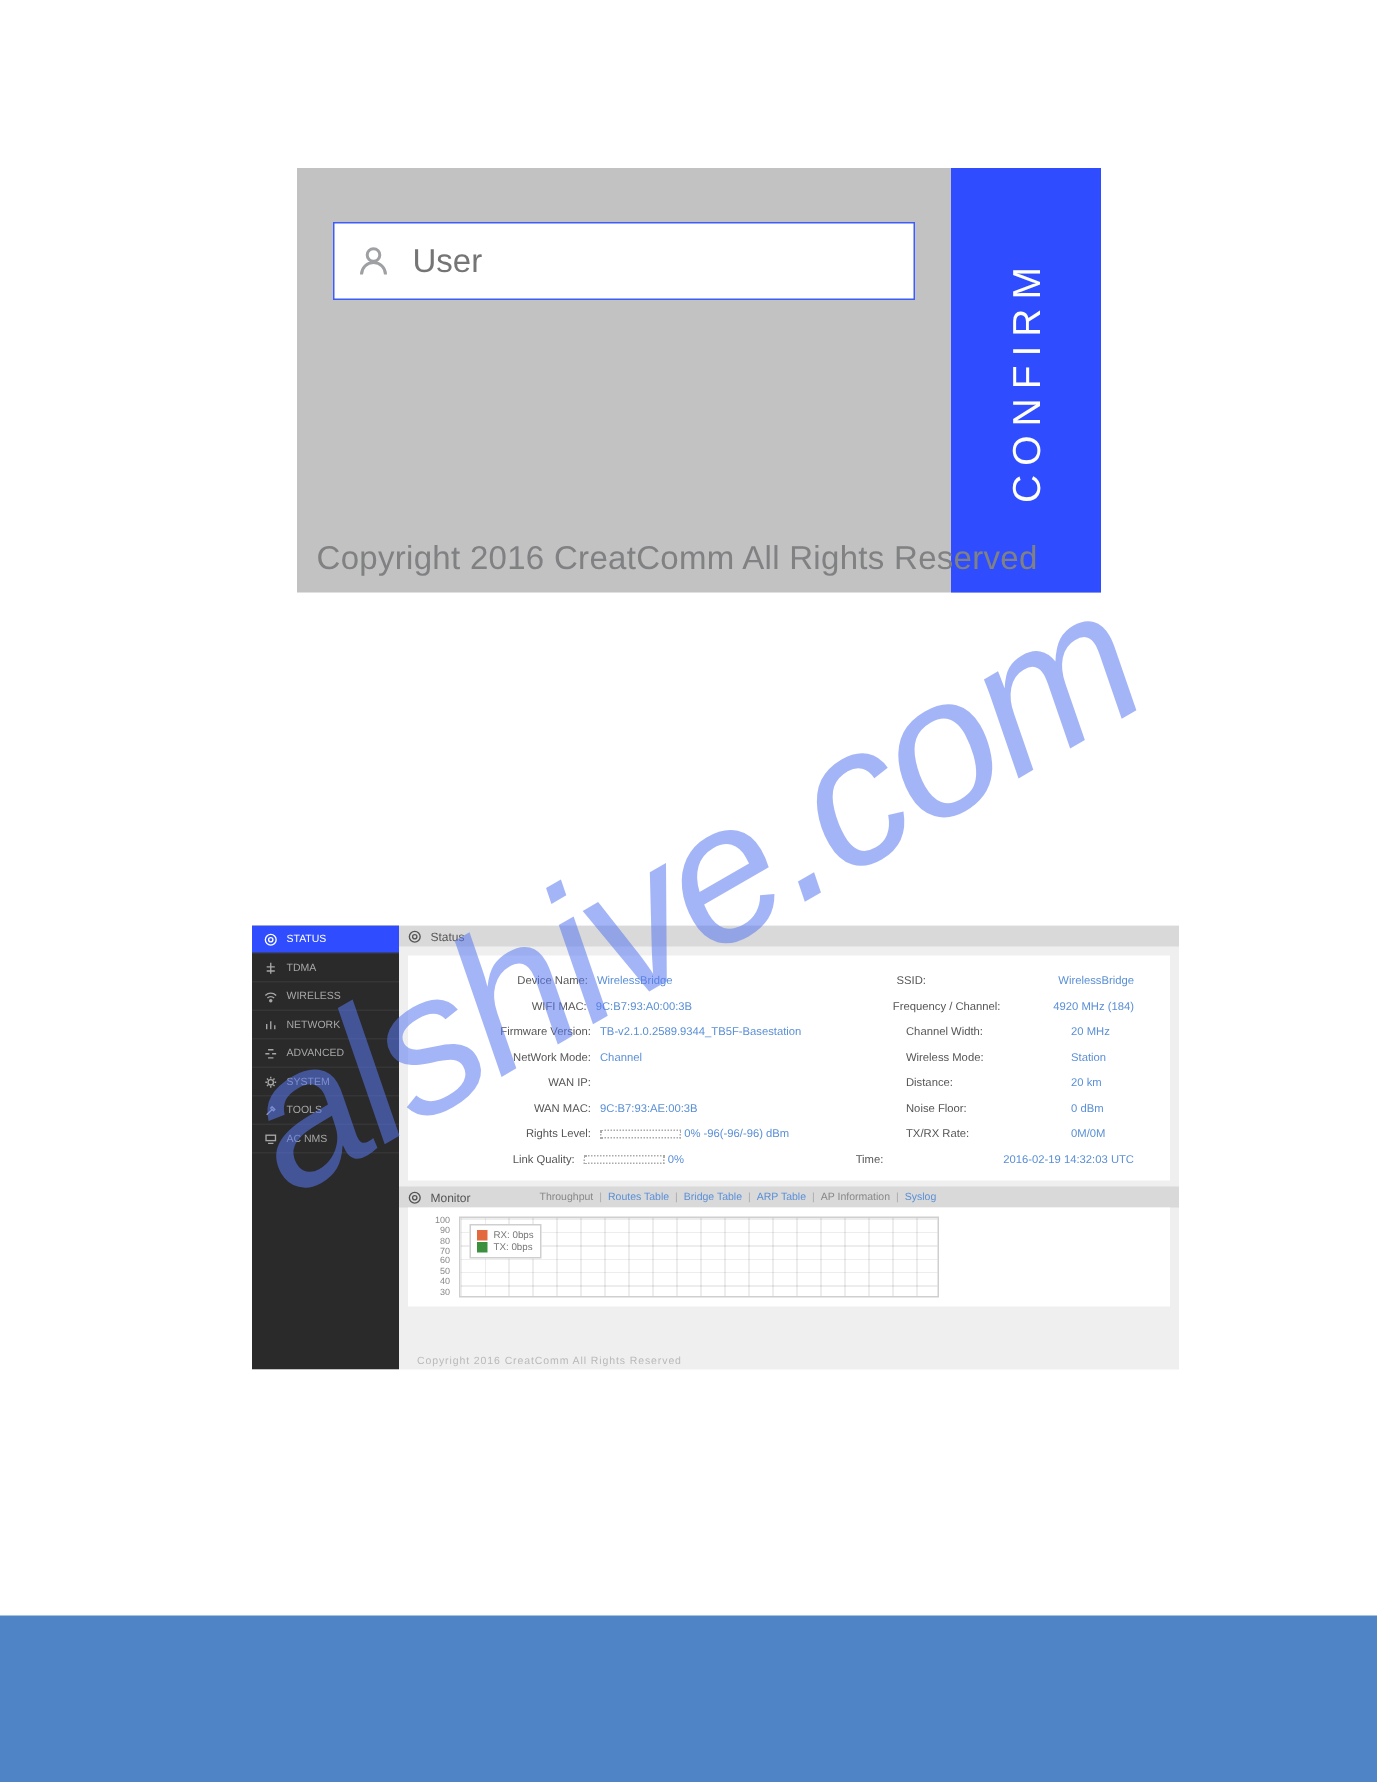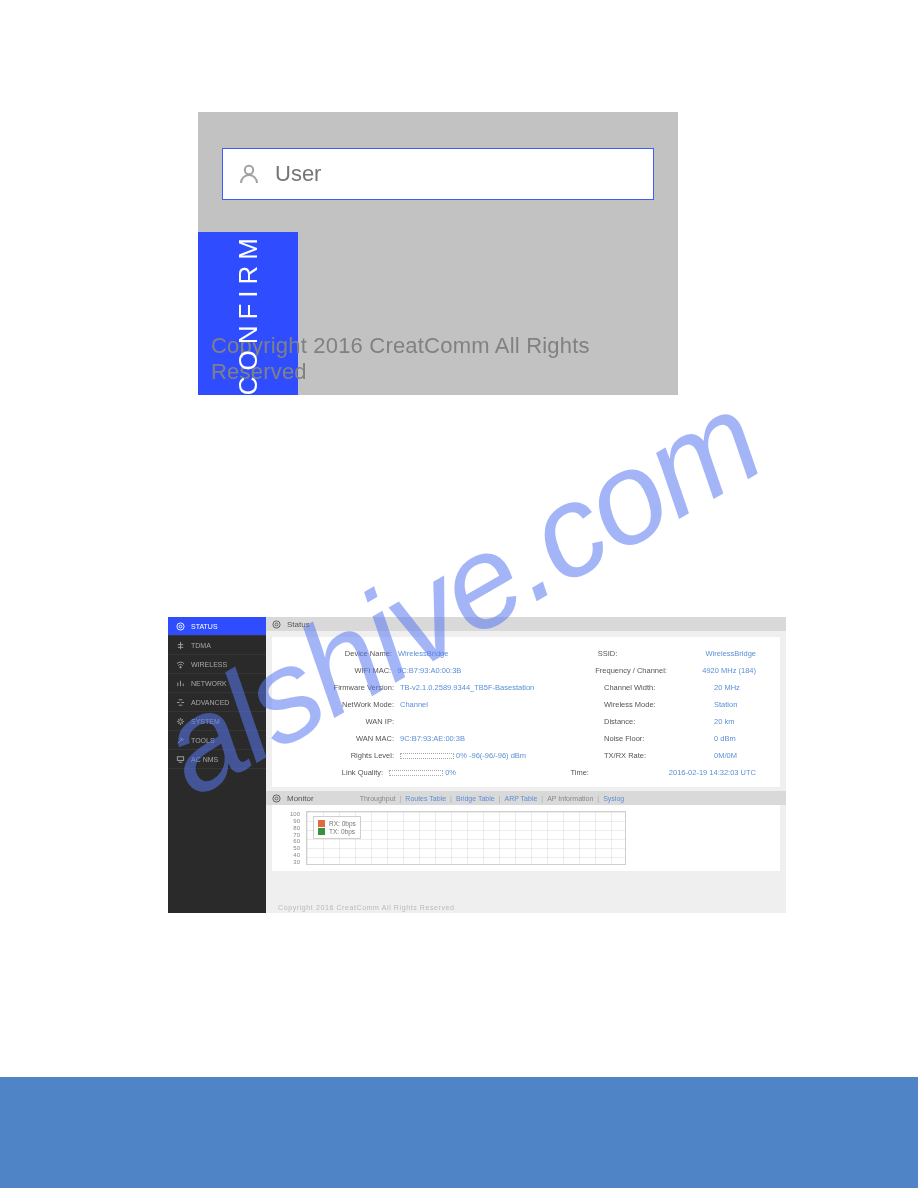--- a/index.html
+++ b/index.html
@@ -24,25 +24,24 @@
     white-space: nowrap;
     pointer-events: none;
     z-index: 50;
     letter-spacing: -2px;
   }
   
   .login-block {
     position: absolute;
     left: 198px;
     top: 112px;
-    width: 480px;
+    width: 536px;
     height: 283px;
     background: #c2c2c3;
     display: flex;
-    flex-direction: column;
   }
   .login-left {
     flex: 1;
     padding: 36px 24px 0 24px;
   }
   .login-field {
     background: #fff;
     border: 1.5px solid #3c5cff;
     height: 52px;
     margin-bottom: 24px;

